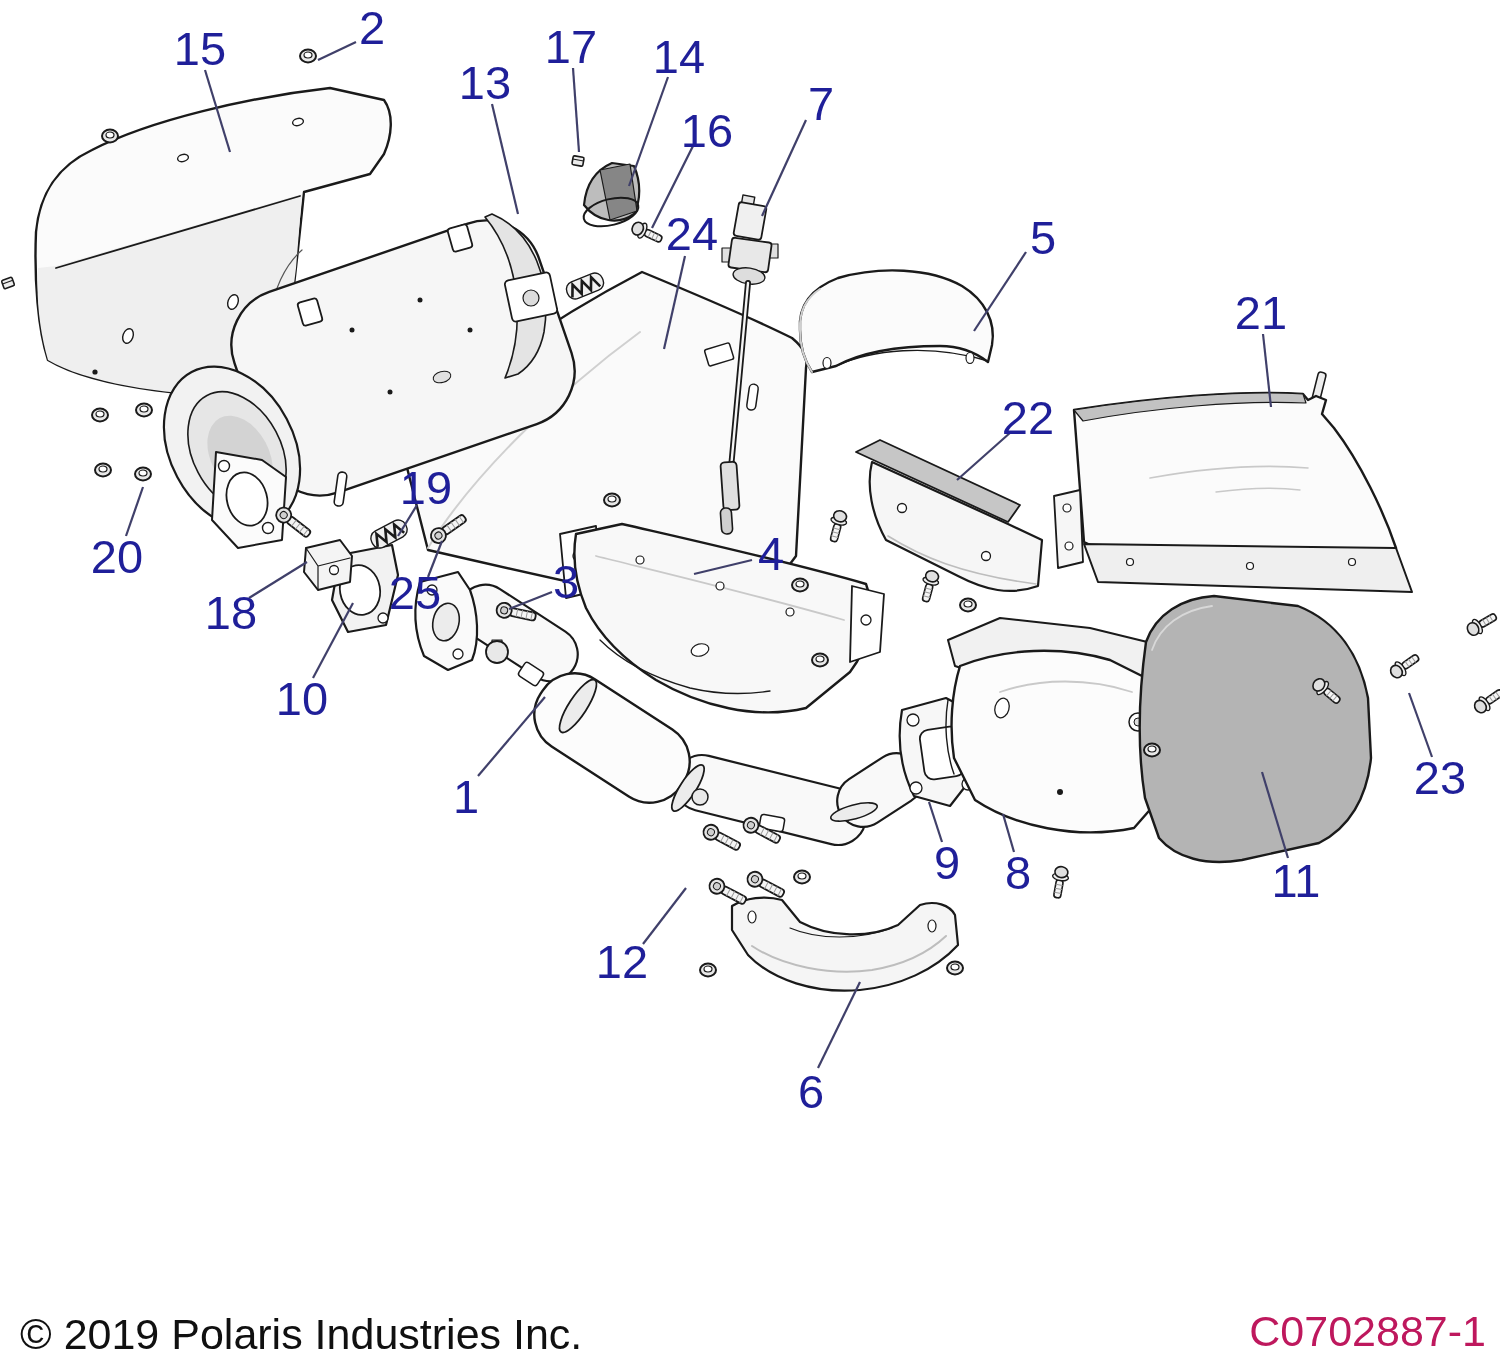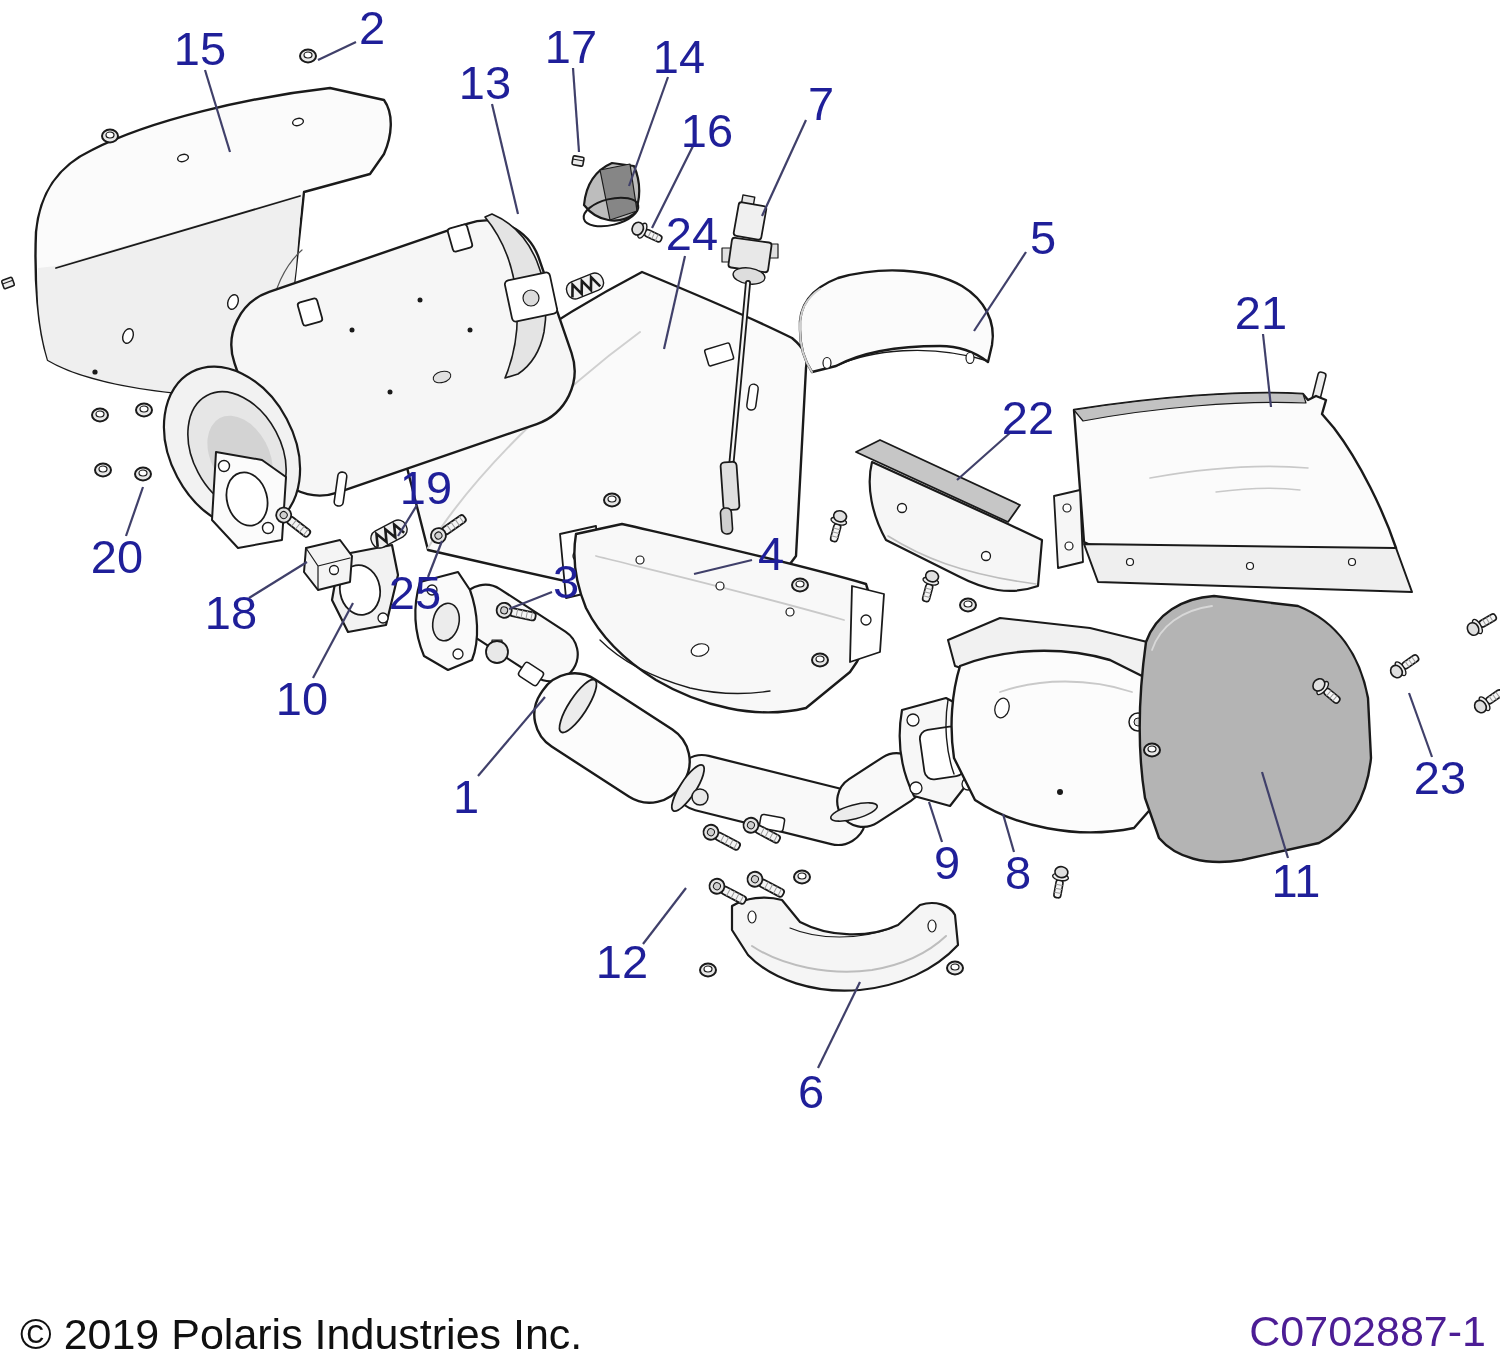--- a/index.html
+++ b/index.html
@@ -1,21 +1,21 @@
 <!DOCTYPE html>
 <html><head>
 <meta charset="utf-8">
 <style>
   html,body{margin:0;padding:0;background:#ffffff;}
   .stage{position:relative;width:1500px;height:1356px;background:#ffffff;overflow:hidden;
          font-family:"Liberation Sans",sans-serif;}
   .stage svg{position:absolute;left:0;top:0;}
   .footer-left{position:absolute;left:20px;top:1310px;font-size:43px;color:#101010;
                white-space:nowrap;}
-  .footer-right{position:absolute;right:14px;top:1307px;font-size:43px;color:#4c1d95;
+  .footer-right{position:absolute;right:14px;top:1307px;font-size:43px;color:#be185d;
                 white-space:nowrap;}
   .callout-text{font-family:"Liberation Sans",sans-serif;}
 </style>
 </head>
 <body>
 
 <div class="stage">
 
 <svg id="diagram" width="1500" height="1356" viewBox="0 0 1500 1356" xmlns="http://www.w3.org/2000/svg">
   <defs>

